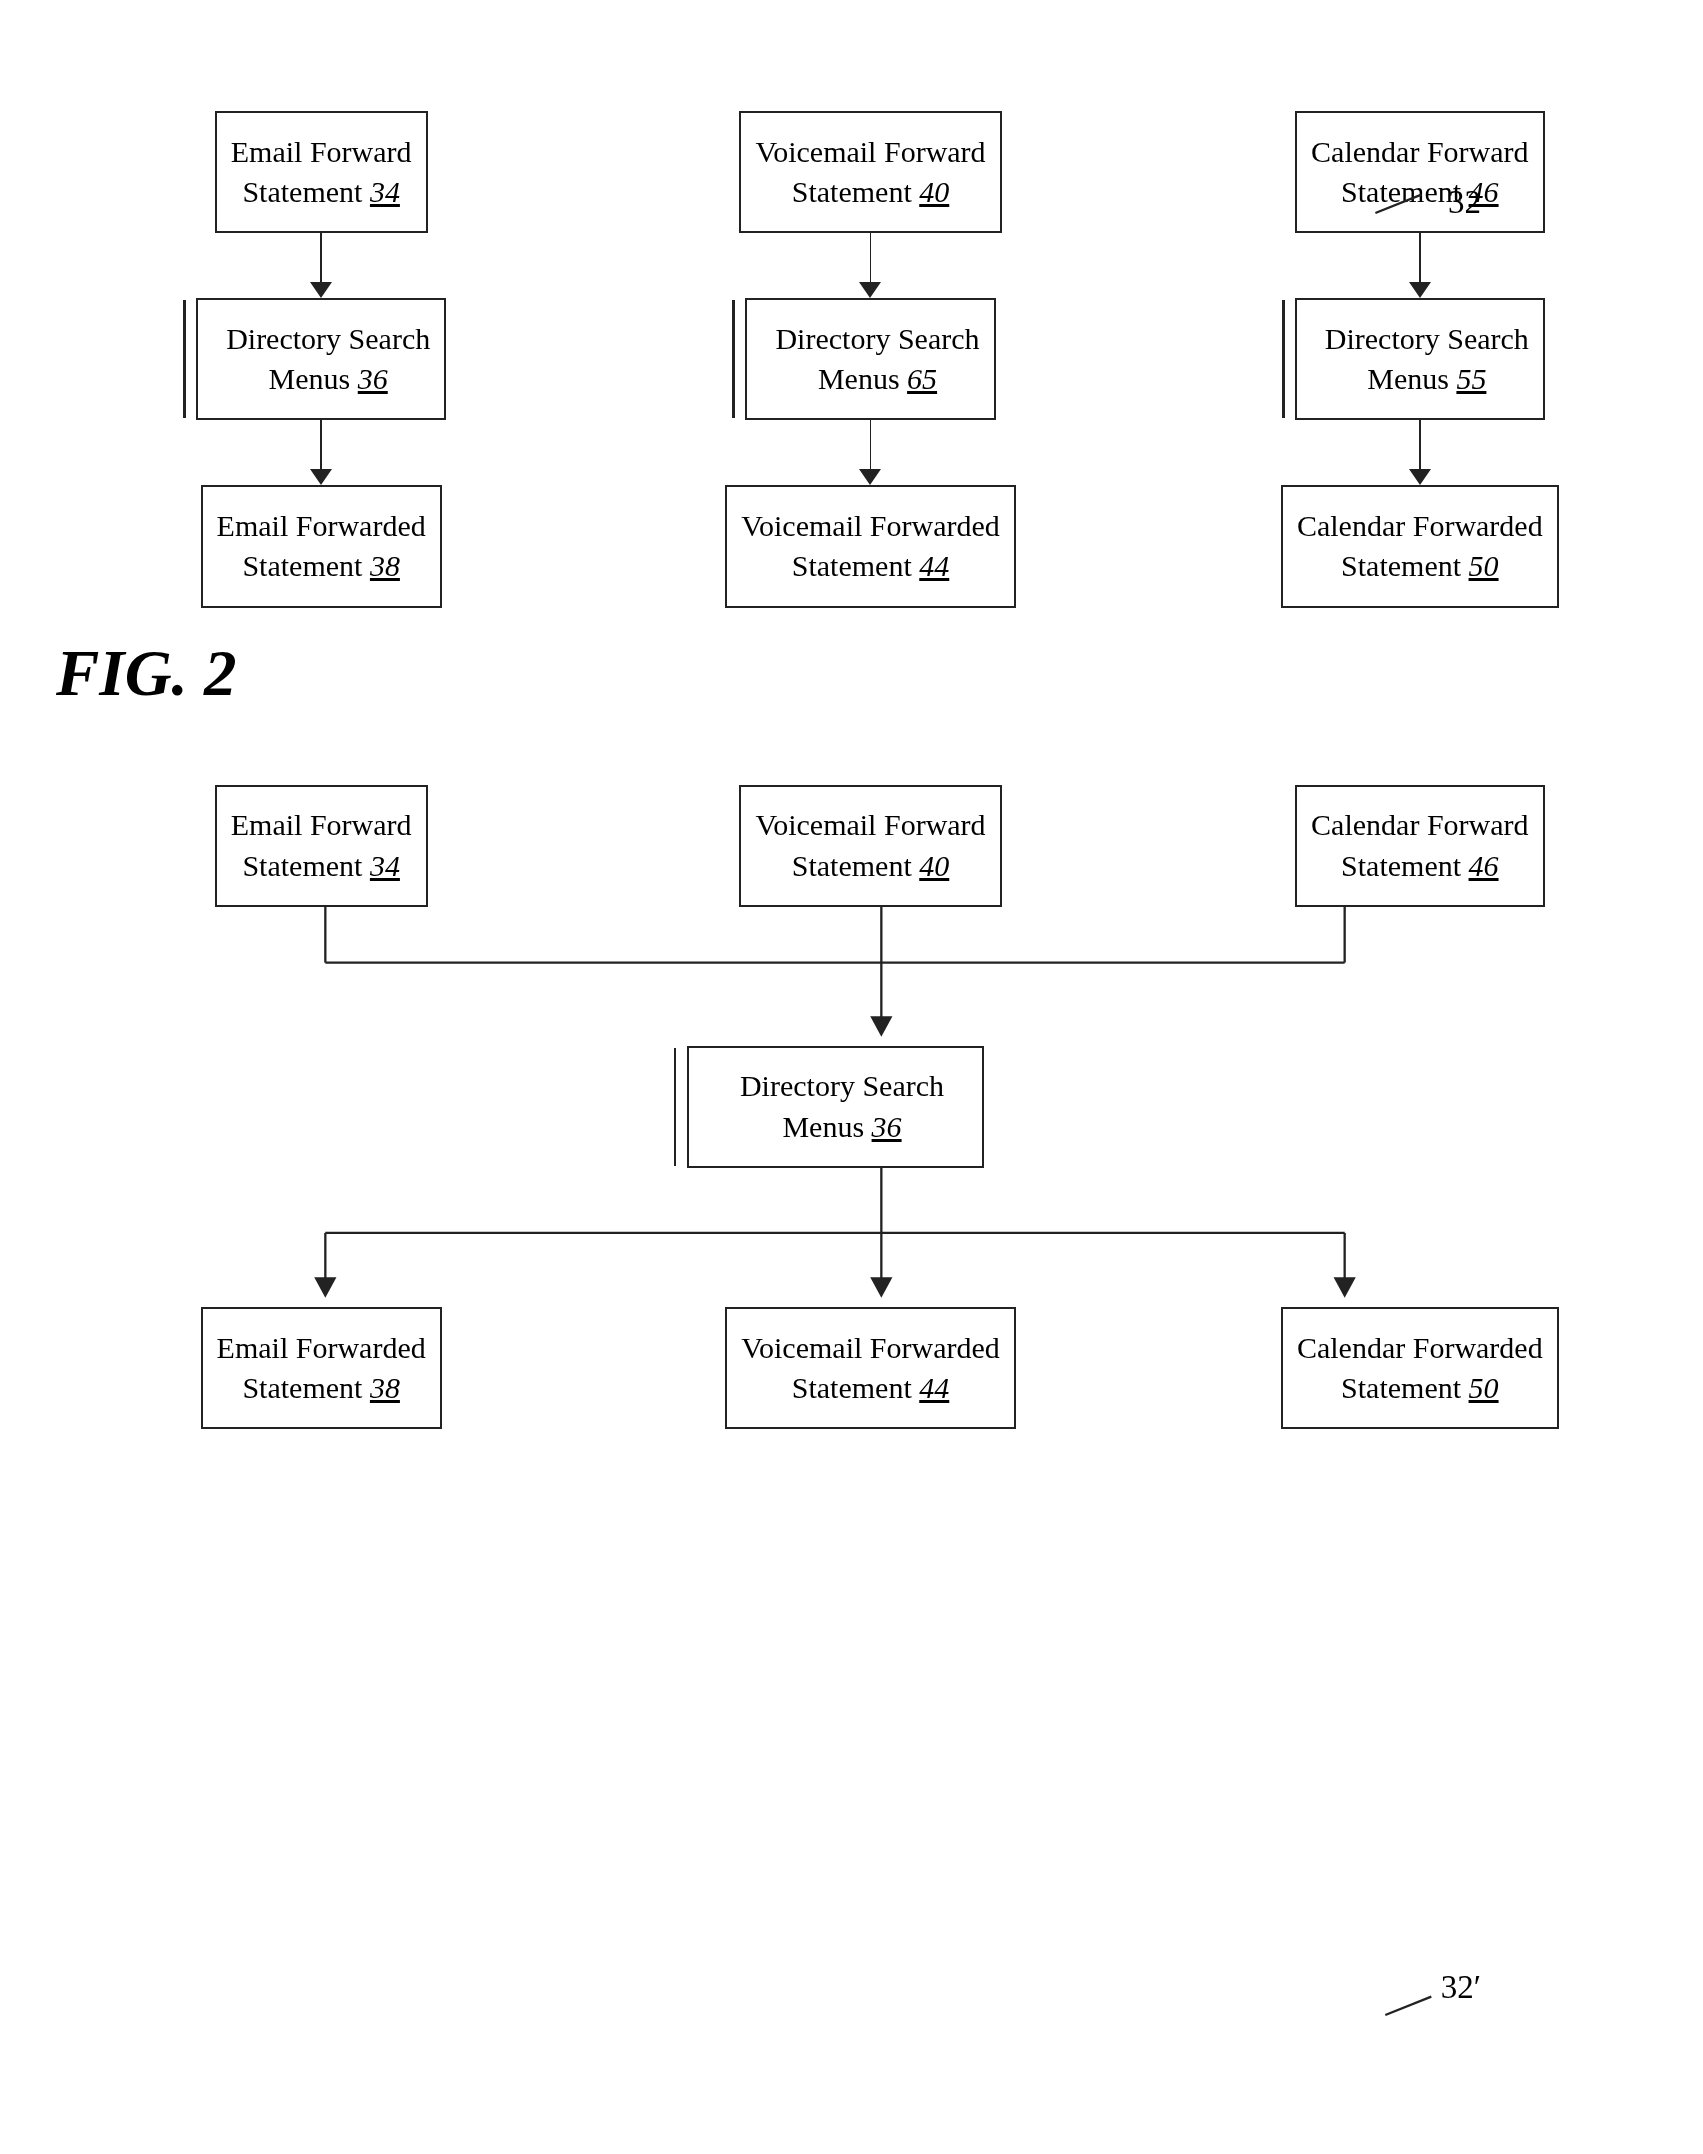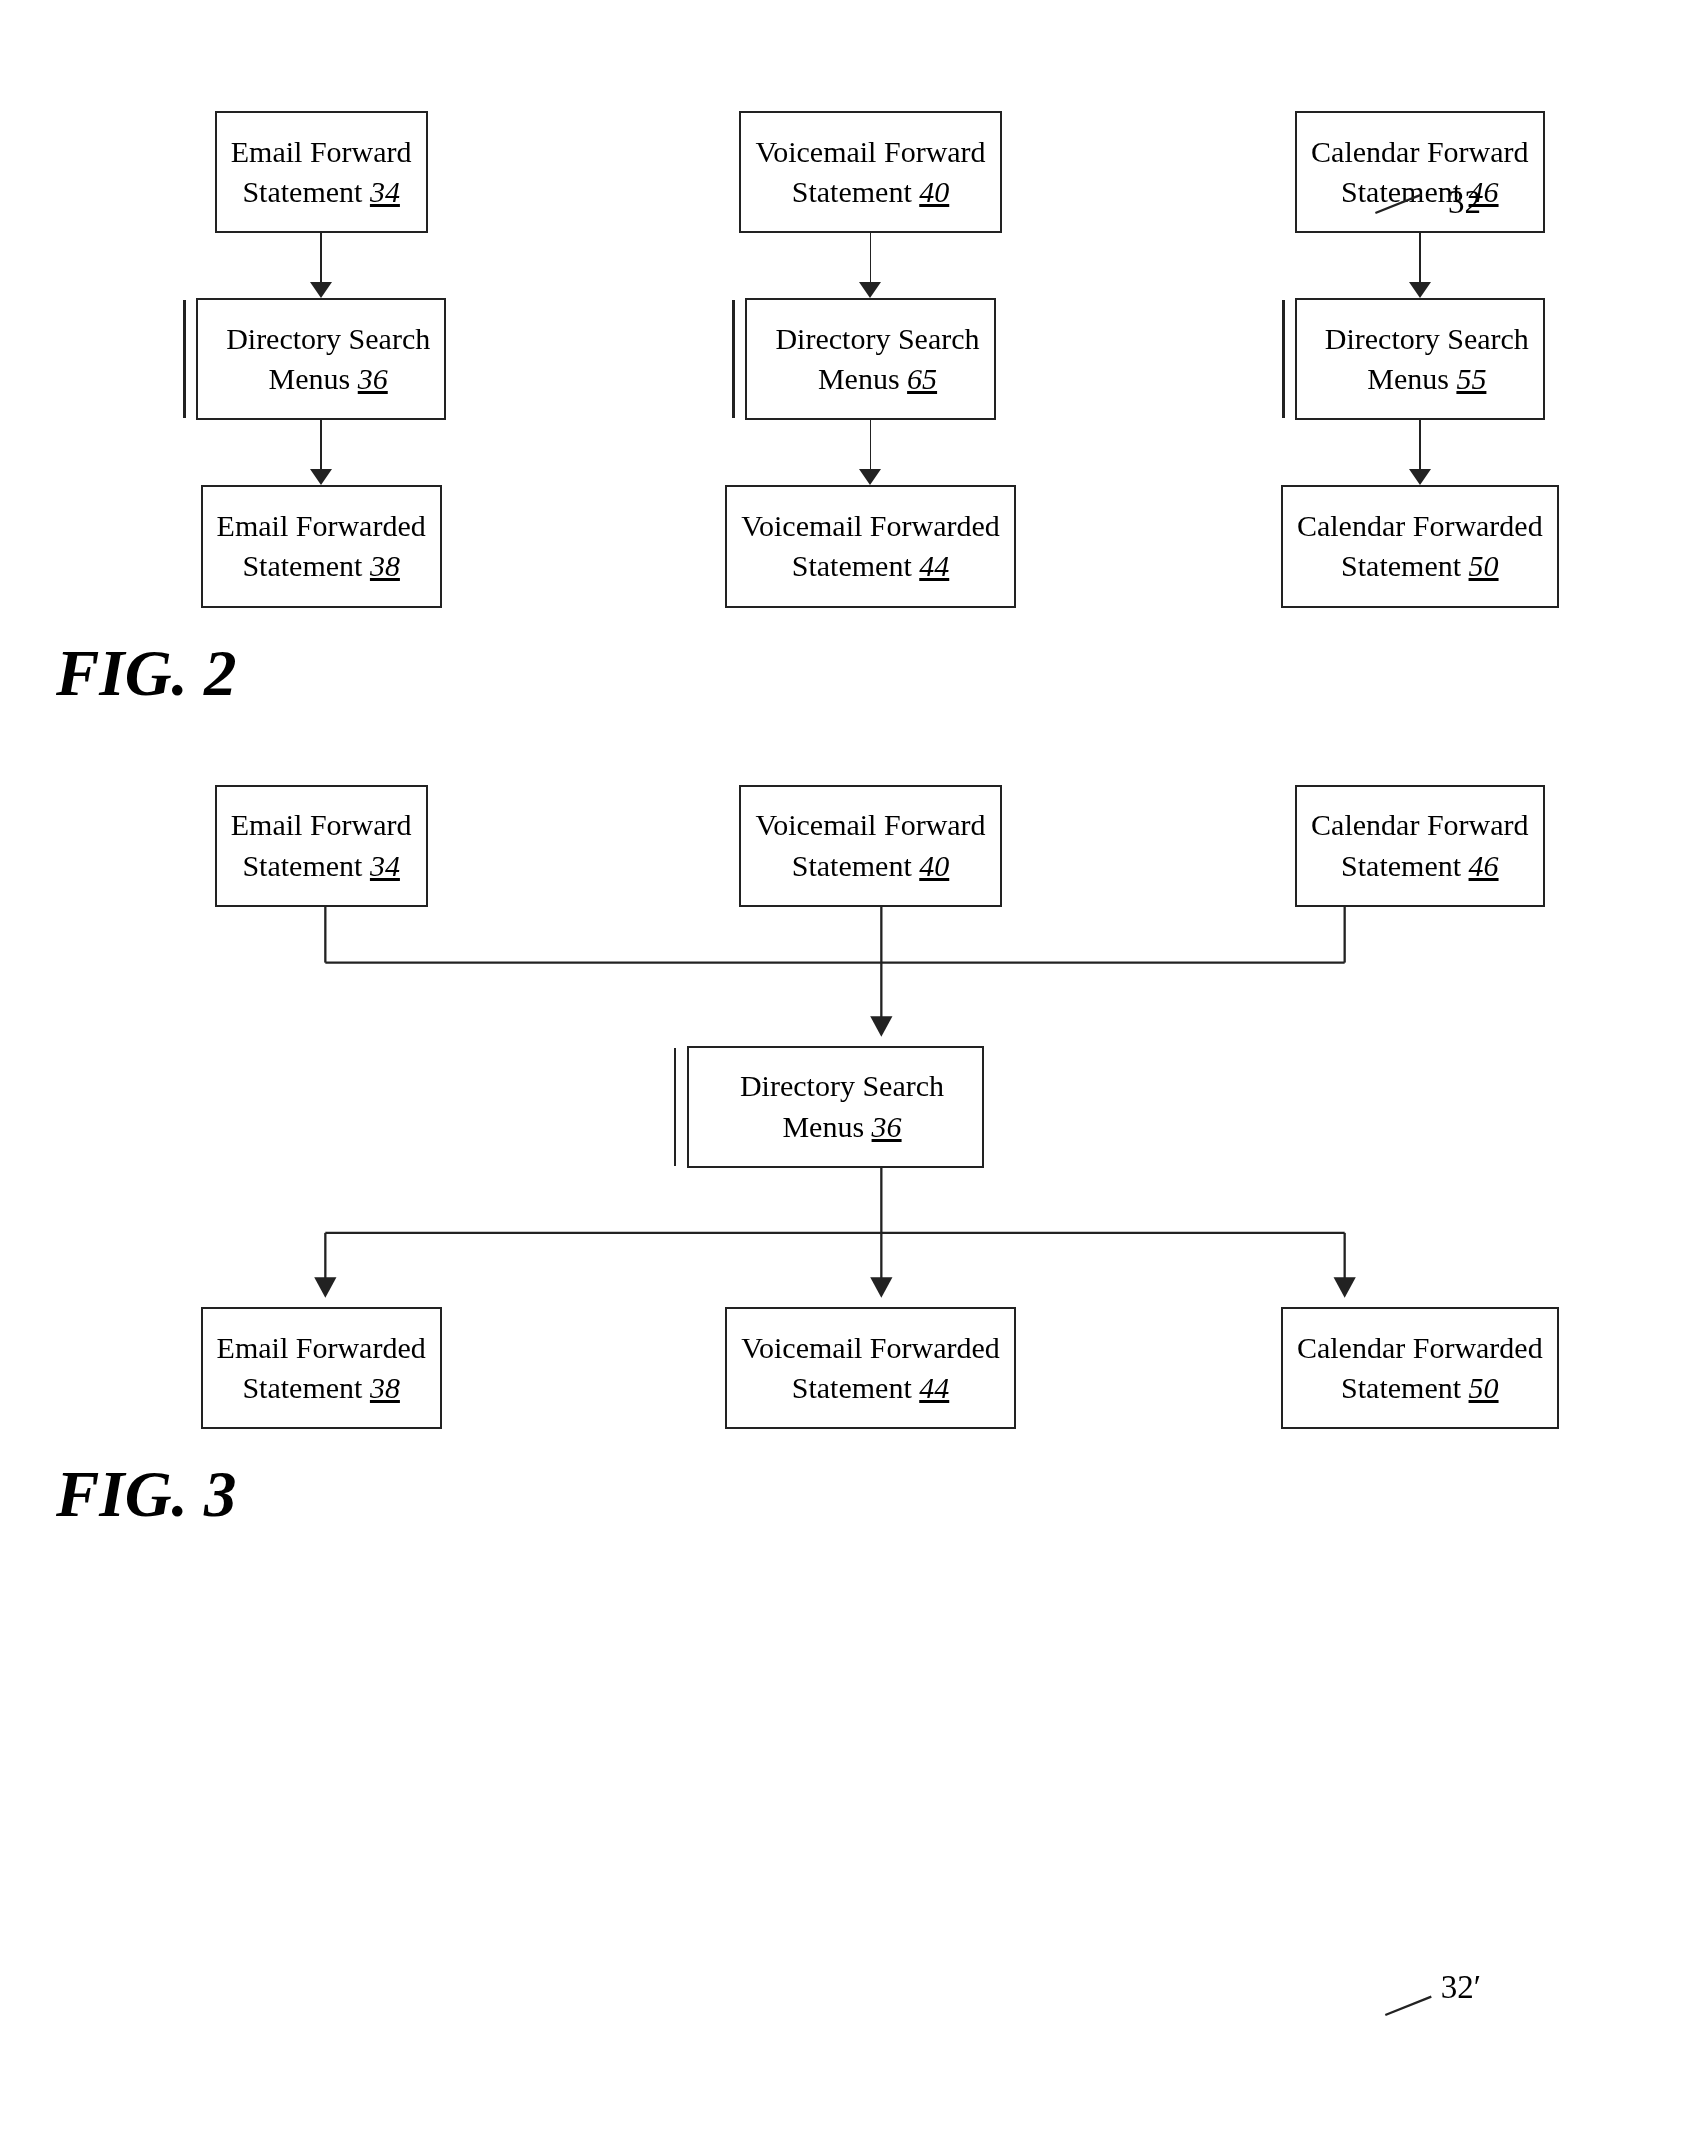--- a/index.html
+++ b/index.html
@@ -322,15 +322,14 @@
         <span>Voicemail Forwarded<br>Statement <u>44</u></span>
       </div>
     </div>
     <div class="fig3-bottom-col">
       <div class="box">
         <span>Calendar Forwarded<br>Statement <u>50</u></span>
       </div>
     </div>
   </div>
 
-  <div class="figure-label">FIG. 3</div>
 </div>
 
 
 </body></html>

